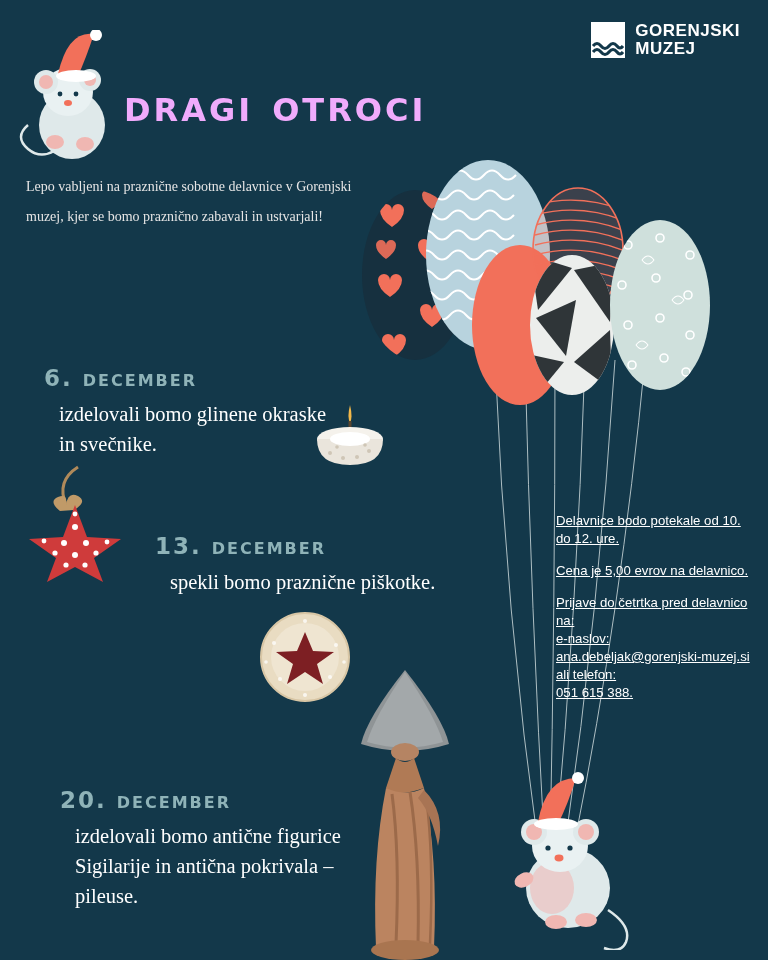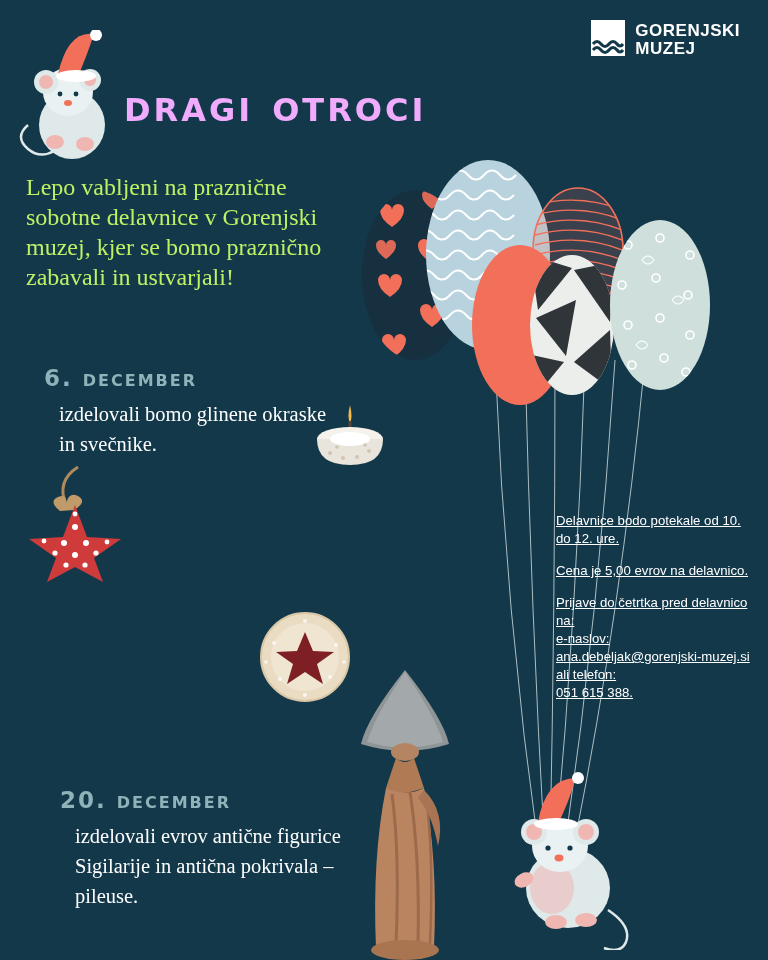--- a/index.html
+++ b/index.html
@@ -12,21 +12,21 @@
   .poster {
     position: relative;
     width: 768px; height: 960px;
     background: #13384a;
     overflow: hidden;
   }
 
   
   .logo {
     position: absolute; top: 22px; right: 28px;
-    display: flex; align-items: flex-start; gap: 10px;
+    display: flex; align-items: flex-end; gap: 10px;
   }
   .logo-mark {
     width: 34px; height: 34px;
     background: #ffffff;
     position: relative;
     flex: none;
   }
   .logo-mark svg { position: absolute; left: 0; bottom: 2px; }
   .logo-text {
     color: #ffffff;
@@ -45,23 +45,23 @@
     font-size: 46px;
     letter-spacing: 3px;
     text-transform: lowercase;
     font-variant: small-caps;
   }
 
   
   .intro {
     position: absolute; left: 26px; top: 172px;
     width: 330px;
-    color: #bef264;
+    color: #e5e5e5;
     font-family: "Liberation Serif", serif;
-    font-size: 24px;
+    font-size: 14px;
     line-height: 30px;
   }
 
   
   .block { position: absolute; }
   .block .date {
     color: #8fb3b8;
     font-family: "DejaVu Sans", sans-serif;
     font-weight: bold;
     font-size: 23px;
@@ -304,20 +304,24 @@
         <circle cx="35" cy="98" r="2.6"></circle>
         <circle cx="76" cy="98" r="2.6"></circle>
       <circle cx="46" cy="110" r="2.6"></circle>
         <circle cx="65" cy="110" r="2.6"></circle>
         <circle cx="24" cy="86" r="2.4"></circle>
       <circle cx="87" cy="87" r="2.4"></circle>
         <circle cx="55" cy="59" r="2.4"></circle>
     </g>
   </svg>
 
+  <div class="block" id="block2">
+    <div class="date">13. december</div>
+    <div class="desc">spekli bomo praznične piškotke.</div>
+  </div>
 
   <svg class="deco" style="left:250px; top:607px;" width="110" height="100" viewBox="0 0 110 100">
     <circle cx="55" cy="50" r="44" fill="#e9dcc2"></circle>
     <circle cx="55" cy="50" r="44" fill="none" stroke="#d8c6a5" stroke-width="2"></circle>
     <circle cx="55" cy="50" r="34" fill="#efe5d1"></circle>
     <polygon points="55,25 63,44 84,45 67,57 73,77 55,65 37,77 43,57 26,45 47,44" fill="#7d1f23"></polygon>
     <g fill="#ffffff" opacity="0.75">
       <circle cx="24" cy="36" r="2"></circle>
         <circle cx="86" cy="38" r="2"></circle>
         <circle cx="30" cy="72" r="2"></circle>
@@ -334,21 +338,21 @@
     <p>Cena je 5,00 evrov na delavnico.</p>
     <p style="white-space:pre-line">Prijave do četrtka pred delavnico na:
 e-naslov:
 ana.debeljak@gorenjski-muzej.si
 ali telefon:
 051 615 388.</p>
   </div>
 
   <div class="block" id="block3">
     <div class="date">20. december</div>
-    <div class="desc">izdelovali evrov antične figurice Sigilarije in antična pokrivala – pileuse.</div>
+    <div class="desc">izdelovali bomo antične figurice Sigilarije in antična pokrivala – pileuse.</div>
   </div>
 
   <svg class="deco" style="left:340px; top:660px;" width="130" height="300" viewBox="0 0 130 300">
     <path d="M65 10 q38 48 44 74 q-44 14 -88 0 q6 -26 44 -74z" fill="#8f9496"></path>
     <path d="M65 12 q30 44 38 70 q-38 11 -76 0 q8 -26 38 -70z" fill="#a3a8aa"></path>
     <ellipse cx="65" cy="92" rx="14" ry="9" fill="#b58463"></ellipse>
     <path d="M56 98 q9 8 18 0 l10 30 q-28 10 -38 0z" fill="#b07a55"></path>
     <path d="M46 128 q20 9 38 0 q14 70 10 160 q-34 10 -58 0 q-4 -90 10 -160z" fill="#bb8460"></path>
     <path d="M52 134 q8 60 4 150" stroke="#9c6a4a" stroke-width="3" fill="none"></path>
     <path d="M70 132 q10 64 8 152" stroke="#9c6a4a" stroke-width="3" fill="none"></path>

